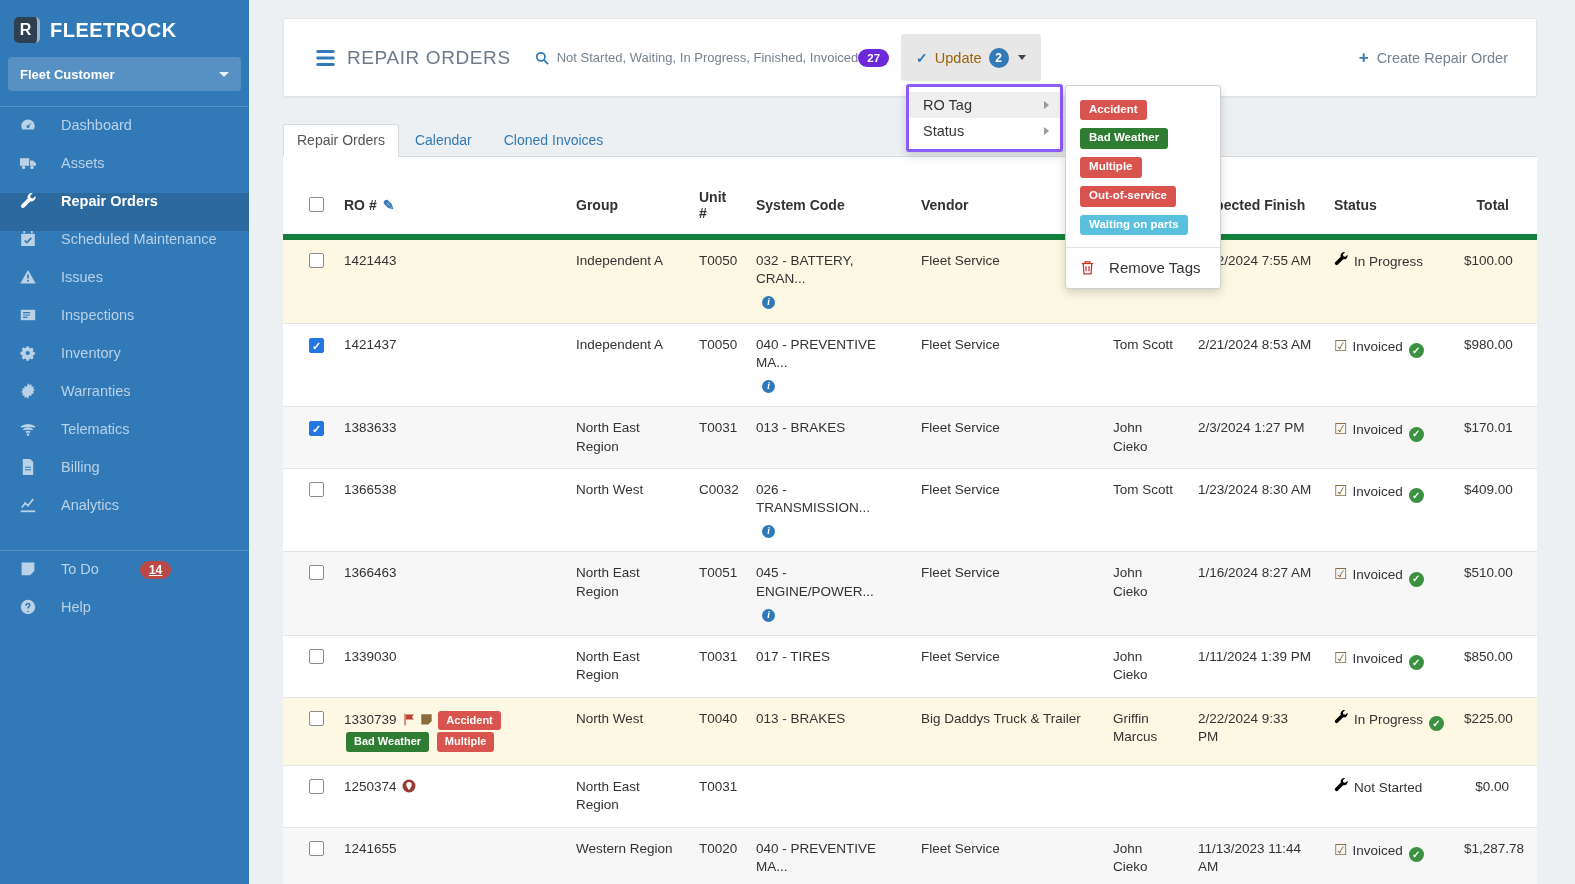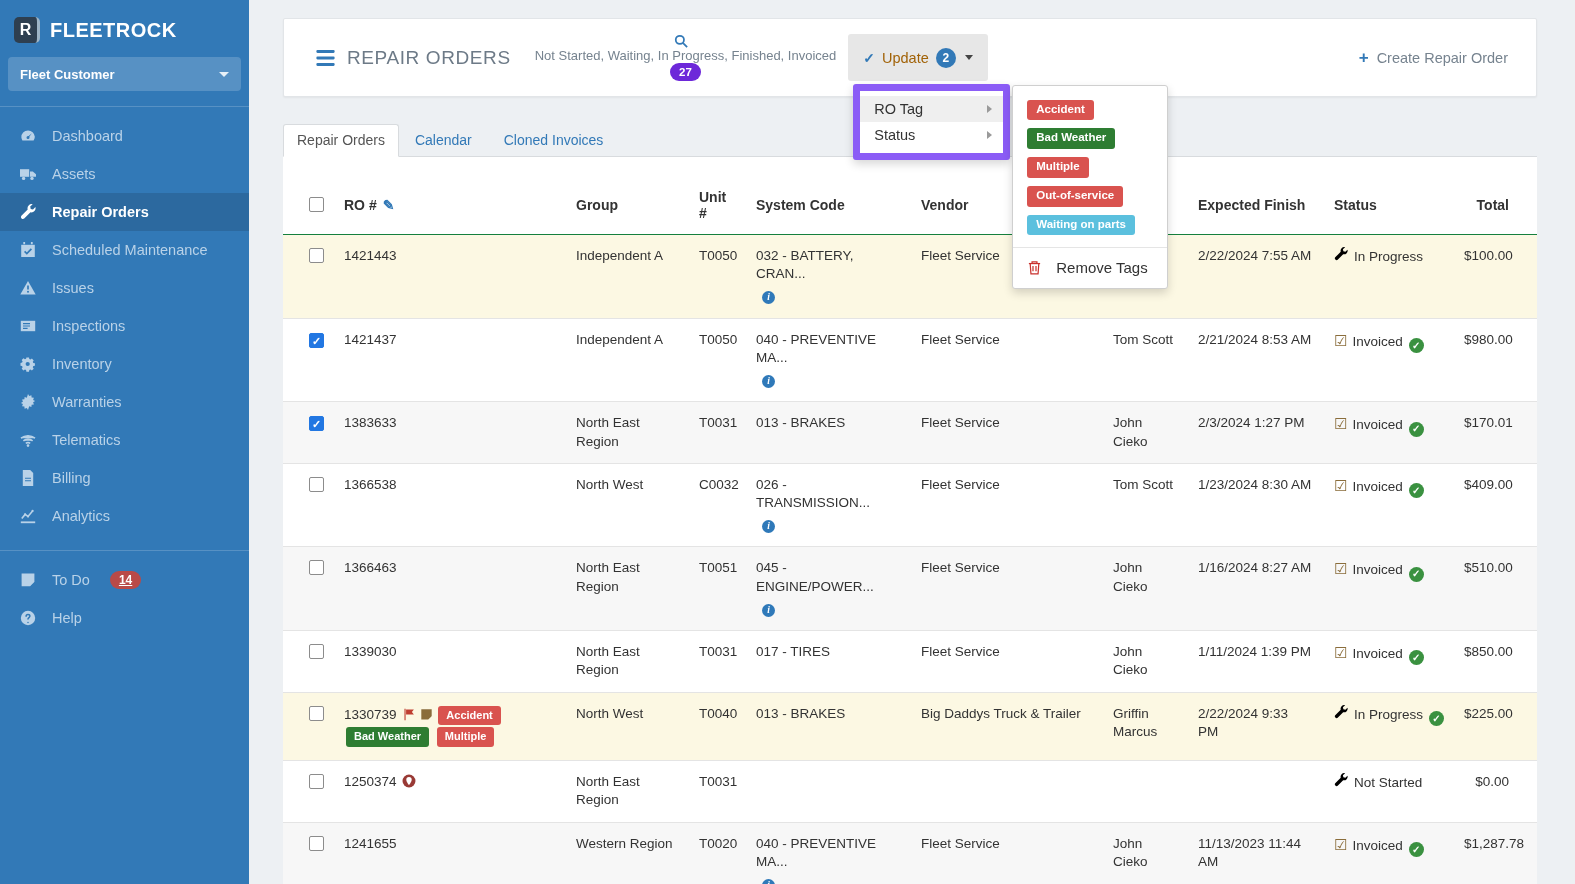--- a/index.html
+++ b/index.html
@@ -18,58 +18,58 @@
   .logo-badge { width:26px; height:26px; background:#2e3f50; border-radius:5px; color:#fff;
     font-weight:bold; font-size:16px; display:flex; align-items:center; justify-content:center;
     border-right:3px solid #9db4c6; }
   .brand { font-size:20px; font-weight:bold; color:#fff; letter-spacing:.5px; }
   .customer-select { margin:6px 8px 0; background:rgba(255,255,255,.18); border-radius:4px;
     height:34px; display:flex; align-items:center; justify-content:space-between;
     padding:0 12px; color:#fff; font-weight:bold; font-size:13px; cursor:pointer; }
   .caret-down { width:0; height:0; border-left:5px solid transparent; border-right:5px solid transparent;
     border-top:5px solid #e8f1f8; }
   .sidebar-divider { height:1px; background:rgba(255,255,255,.18); margin:15px 0 10px; }
-  .nav-item { display:flex; align-items:center; gap:16px; height:38px; padding:0 12px 0 20px;
+  .nav-item { display:flex; align-items:flex-start; gap:25px; height:38px; padding:0 12px 0 20px;
     color:#b9d2e8; font-size:14.5px; cursor:pointer; }
   .nav-item.active { background:#2c699f; color:#fff; font-weight:bold; }
   .nav-icon { width:16px; height:16px; flex:none; display:inline-flex; }
   .nav-icon svg { width:100%; height:100%; fill:currentColor; }
   .nav-badge { background:#b94a48; color:#fff; font-size:12px; font-weight:bold; border-radius:10px;
-    padding:2px 9px; margin-left:4px;text-decoration:underline; }
+    padding:2px 9px; margin-left:16px;text-decoration:underline; }
 
   
   .main { flex:1; padding:18px 38px 0 34px; position:relative; }
 
   .header-card { position:relative; height:79px; background:#fff; border:1px solid #e2e5e8;
     border-radius:2px; box-shadow:0 1px 2px rgba(0,0,0,.05); display:flex; align-items:center;
     padding:0 28px 0 32px; }
   .hamburger { width:19px; height:16px; color:#3279b7; flex:none; cursor:pointer; }
   .hamburger svg { width:100%; height:100%; fill:currentColor; }
   .page-title { font-size:19px; color:#6d7a87; letter-spacing:.6px; margin-left:12px; white-space:nowrap; }
-  .search-group { display:flex; align-items:center; margin-left:24px; color:#76838f; font-size:13px; white-space:nowrap;flex-direction:column; }
+  .search-group { display:flex; align-items:center; margin-left:24px; color:#76838f; font-size:13px; white-space:nowrap; }
   .search-icon { width:14px; height:14px; color:#3279b7; margin-right:8px; flex:none; }
   .search-icon svg { width:100%; height:100%; }
   .count-badge { background:#6d28d9; color:#fff; font-size:11.5px; font-weight:bold;
     border-radius:10px; padding:3px 9px; }
   .update-wrap { position:relative; margin-left:12px; }
   .update-btn { height:47px; background:#e7e7e7; border-radius:3px; display:flex; align-items:center;
     gap:7px; padding:0 15px; cursor:pointer; }
   .update-check { color:#3279b7; font-weight:bold; font-size:14px; }
   .update-label { color:#a16207; font-size:14.5px; }
   .update-count { background:#3279b7; color:#fff; width:20px; height:20px; border-radius:50%;
     font-size:12px; font-weight:bold; display:flex; align-items:center; justify-content:center; }
   .update-caret { width:0; height:0; border-left:4.5px solid transparent; border-right:4.5px solid transparent;
     border-top:5px solid #444; margin-left:2px; }
   .create-btn { margin-left:auto; display:flex; align-items:center; gap:8px; color:#76838f;
     font-size:14.5px; cursor:pointer; white-space:nowrap; }
   .plus-icon { color:#3279b7; font-weight:bold; font-size:17px; line-height:1; }
 
   
   .dd-menu { position:absolute; left:5px; top:50px; width:157px; background:#fff;
-    border:7px solid #8b5cf6; border-radius:3px; box-shadow:0 4px 10px rgba(0,0,0,.16);
+    border:3px solid #8b5cf6; border-radius:3px; box-shadow:0 4px 10px rgba(0,0,0,.16);
     padding:5px 0; z-index:30; }
   .dd-item { display:flex; align-items:center; justify-content:space-between;
     padding:5px 11px 5px 14px; font-size:14.5px; color:#333; cursor:pointer; }
   .dd-item.hover { background:#efefef; }
   .caret-right { width:0; height:0; border-top:4.5px solid transparent; border-bottom:4.5px solid transparent;
     border-left:5px solid #9a9a9a; }
   .dd-sub { position:absolute; left:164px; top:51px; width:156px; background:#fff;
     border:1px solid #cfcfcf; border-radius:3px; box-shadow:0 4px 10px rgba(0,0,0,.16);
     padding:9px 0 3px; z-index:31; }
   .tag-row { padding:3.5px 14px; }
@@ -85,21 +85,21 @@
   .tabs { display:flex; margin-top:27px; border-bottom:1px solid #d8dbde; align-items:flex-end; }
   .tab { padding:7px 16px 8px; font-size:14px; color:#3279b7; cursor:pointer; }
   .tab.active { background:#fff; border:1px solid #d8dbde; border-bottom:1px solid #fff;
     margin-bottom:-1px; border-radius:3px 3px 0 0; color:#555; padding:7px 13px 8px; }
 
   
   .content-card { background:#fff; padding:20px 0 0; min-height:682px; }
   table { width:100%; border-collapse:collapse; table-layout:fixed; }
   th, td { text-align:left; }
   thead th { font-size:14px; color:#333; font-weight:bold; padding:12px 4px 13px 16px;
-    border-bottom:1px solid #15803d; }
+    border-bottom:6px solid #15803d; }
   thead th.col-check, tbody td.cell-check { padding-left:26px; }
   thead th.col-total, td.cell-total { text-align:right; padding-right:28px; }
   tbody td { font-size:13.5px; color:#333; vertical-align:top; padding:12px 6px 12px 16px;
     border-bottom:1px solid #e4e4e4; line-height:1.35; }
   tbody tr:nth-child(odd) { background:#f7f7f7; }
   tbody tr.hl { background:#fcf8e3; }
   .cb { display:inline-block; width:15px; height:15px; border:1px solid #8c8c8c; border-radius:2px;
     background:#fff; cursor:pointer; position:relative; top:1px; }
   .cb.checked { background:#2277e2; border-color:#2277e2; color:#fff; font-size:11px; font-weight:bold;
     text-align:center; line-height:15px; }

